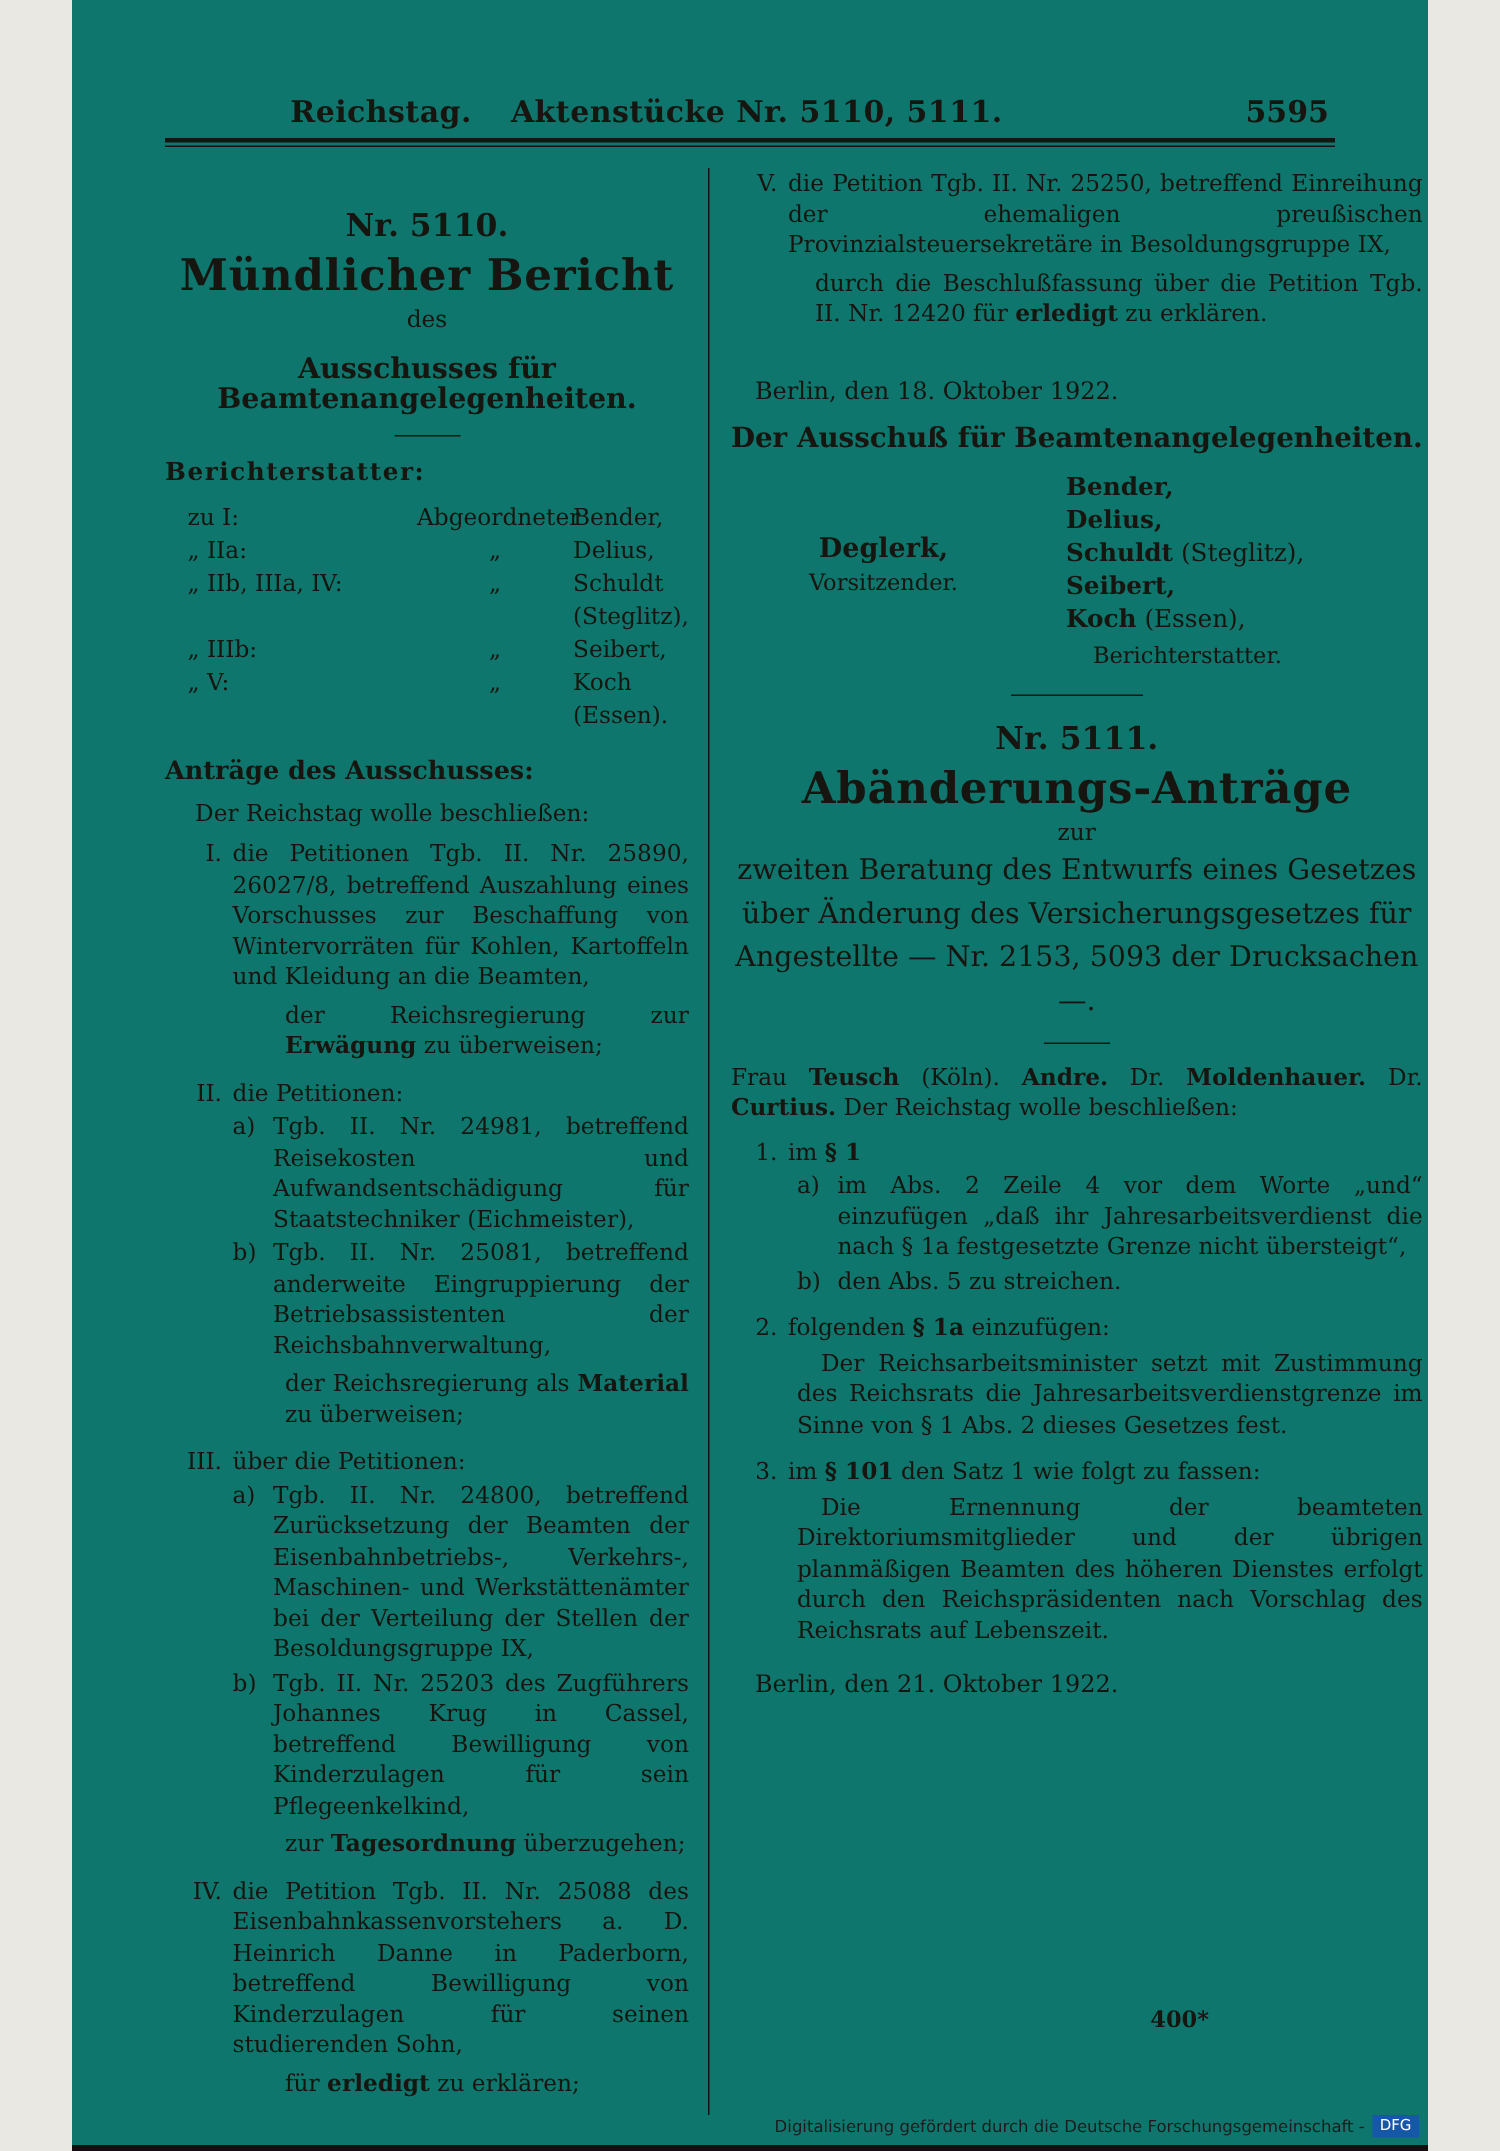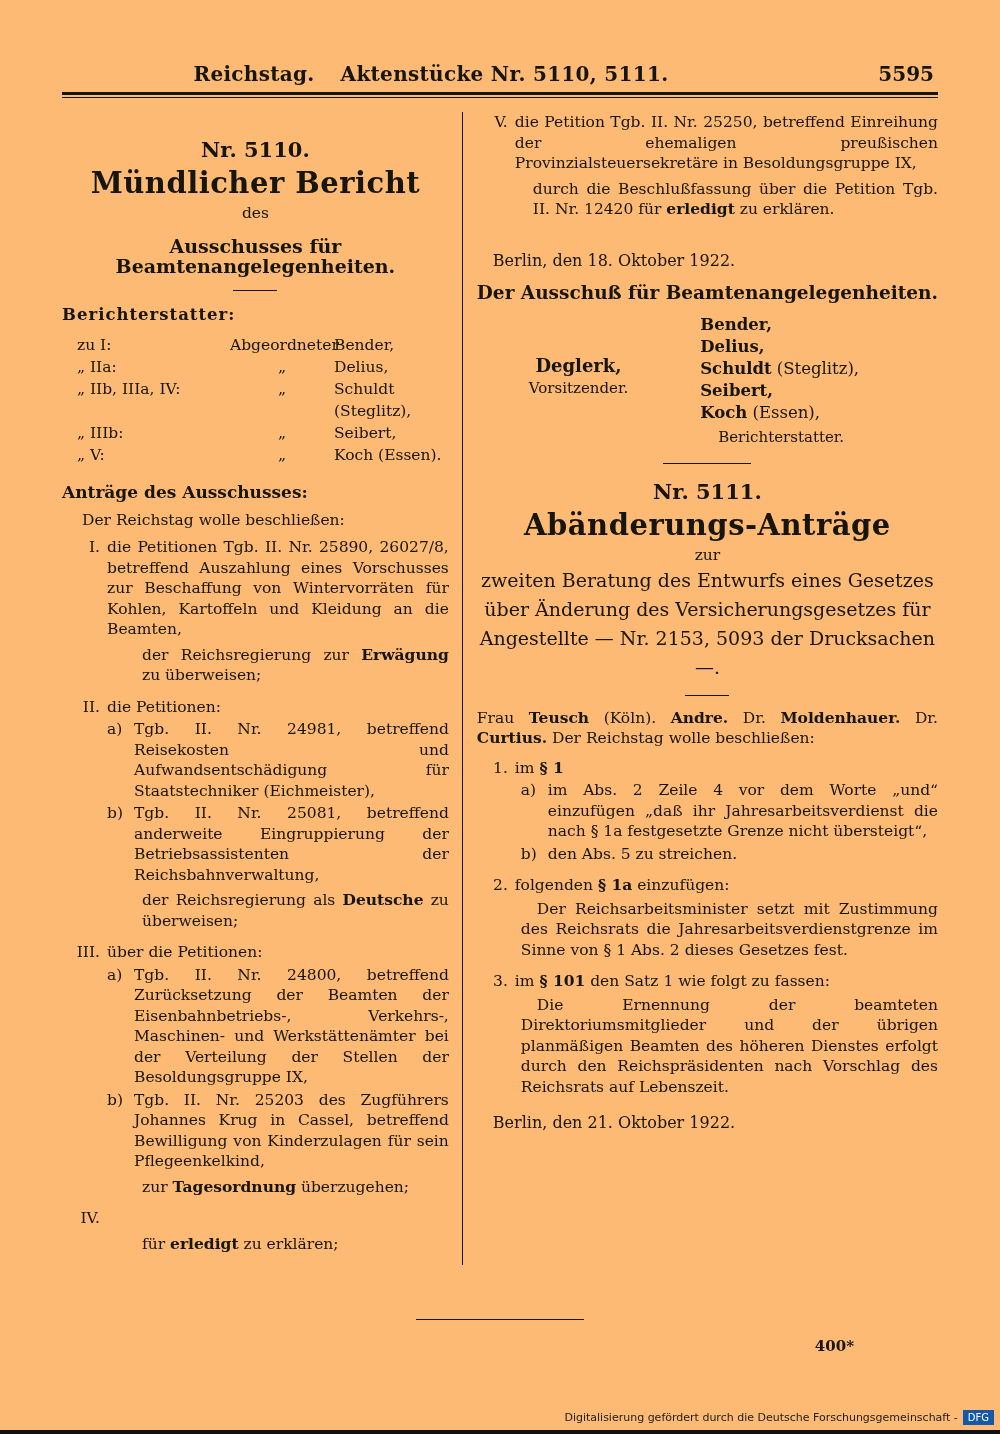--- a/index.html
+++ b/index.html
@@ -1,22 +1,22 @@
 <!DOCTYPE html>
 <html><head>
 <meta charset="utf-8">
 <style>
   * { box-sizing: border-box; }
   html, body { margin: 0; padding: 0; }
   body { width: 1000px; background: #e9e8e3; font-family: "DejaVu Serif", serif; }
   .page {
     position: relative;
-    width: 1000px; height: 1434px;
+    width: 904px; height: 1434px;
     margin: 0 auto;
-    background: #fdba74;
+    background: #0f766e;
     color: #17150f;
     overflow: hidden;
   }
 
   
   .running-head { position: relative; padding-top: 62px; height: 92px; }
   .head-center {
     text-align: center;
     margin: 0 200px 0 62px;
     font-size: 20px; font-weight: bold;
@@ -175,40 +175,41 @@
               <span class="m-text">die Petitionen:</span>
             </div>
             <div class="sub-item">
               <span class="s-label">a)</span>
               <span class="m-text">Tgb. II. Nr. 24981, betreffend Reisekosten und Aufwandsentschädigung für Staatstechniker (Eichmeister),</span>
             </div>
             <div class="sub-item">
               <span class="s-label">b)</span>
               <span class="m-text">Tgb. II. Nr. 25081, betreffend anderweite Eingruppierung der Betriebsassistenten der Reichsbahnverwaltung,</span>
             </div>
-            <div class="resolution">der Reichsregierung als <b>Deutsche</b> zu überweisen;</div>
+            <div class="resolution">der Reichsregierung als <b>Material</b> zu überweisen;</div>
           </div>
           <div class="motion motion">
             <div class="motion-head">
               <span class="m-label">III.</span>
               <span class="m-text">über die Petitionen:</span>
             </div>
             <div class="sub-item">
               <span class="s-label">a)</span>
               <span class="m-text">Tgb. II. Nr. 24800, betreffend Zurücksetzung der Beamten der Eisenbahnbetriebs-, Verkehrs-, Maschinen- und Werkstättenämter bei der Verteilung der Stellen der Besoldungsgruppe IX,</span>
             </div>
             <div class="sub-item">
               <span class="s-label">b)</span>
               <span class="m-text">Tgb. II. Nr. 25203 des Zugführers Johannes Krug in Cassel, betreffend Bewilligung von Kinderzulagen für sein Pflegeenkelkind,</span>
             </div>
             <div class="resolution">zur <b>Tagesordnung</b> überzugehen;</div>
           </div>
           <div class="motion motion">
             <div class="motion-head">
               <span class="m-label">IV.</span>
+              <span class="m-text">die Petition Tgb. II. Nr. 25088 des Eisenbahnkassenvorstehers a. D. Heinrich Danne in Paderborn, betreffend Bewilligung von Kinderzulagen für seinen studierenden Sohn,</span>
             </div>
             <div class="resolution">für <b>erledigt</b> zu erklären;</div>
           </div>
         </div>
     </div>
 
     <div class="col-rule"></div>
 
     <div class="col col-right">
       <div class="motion-list">

